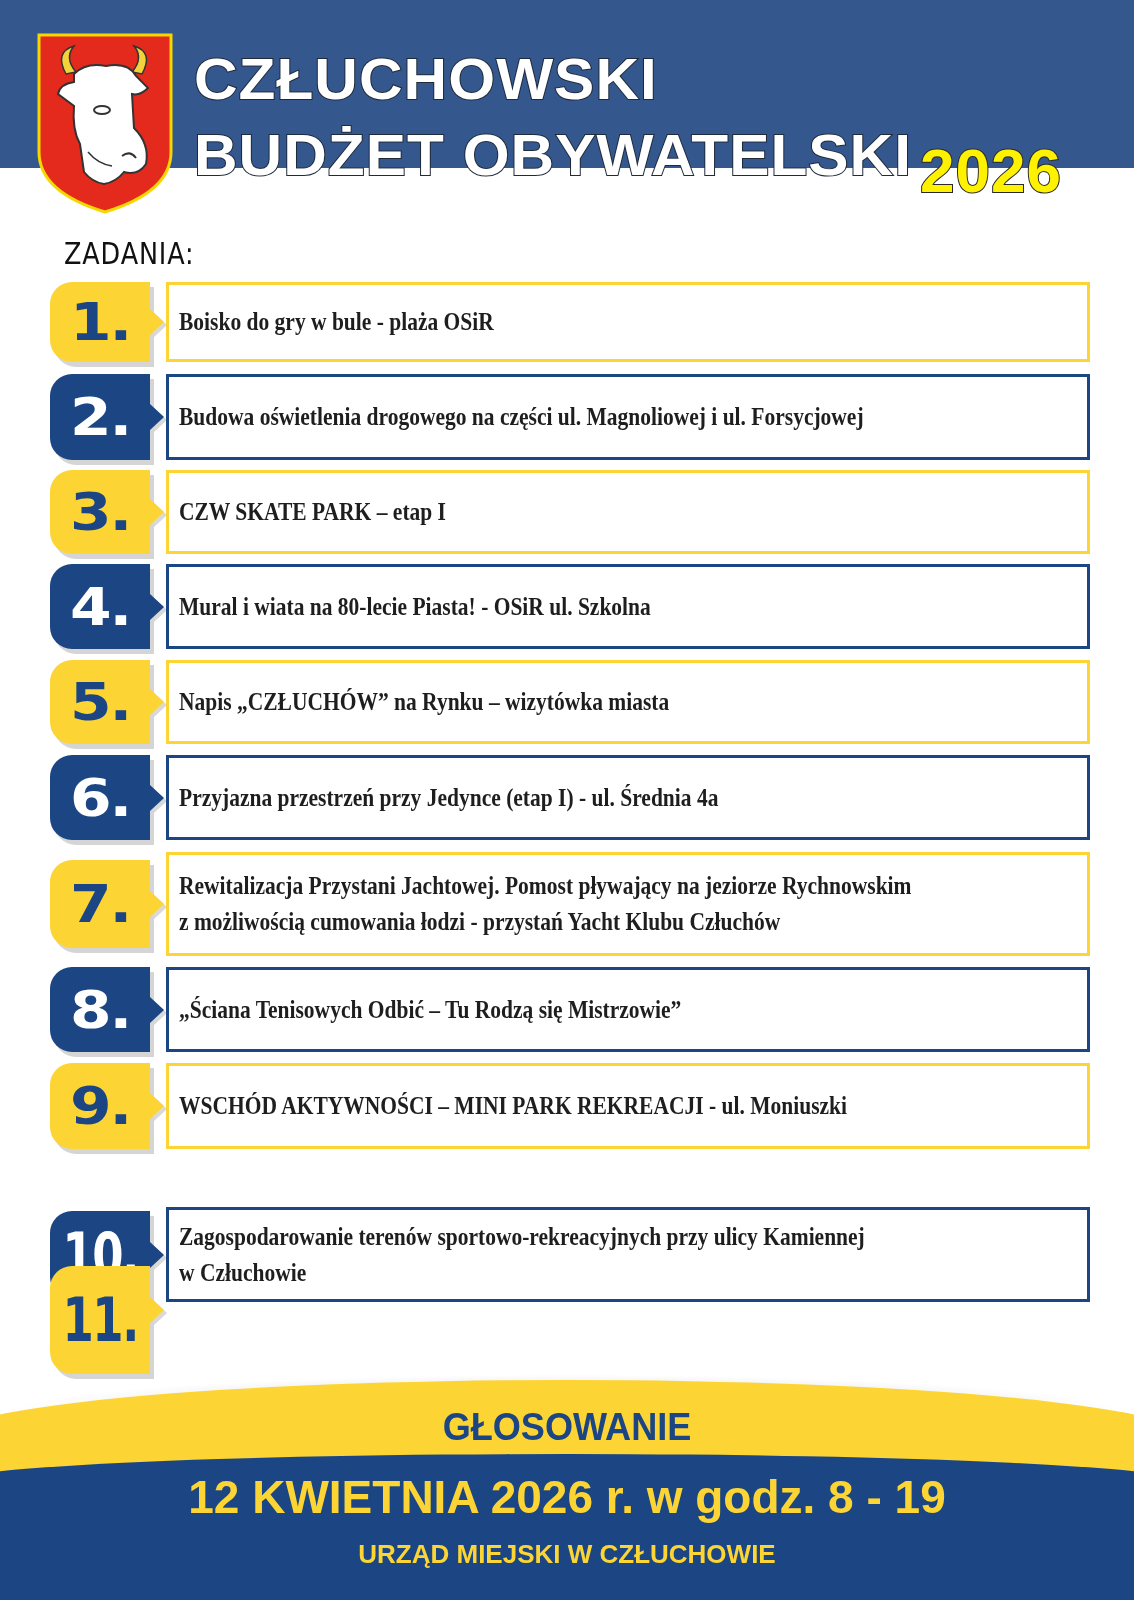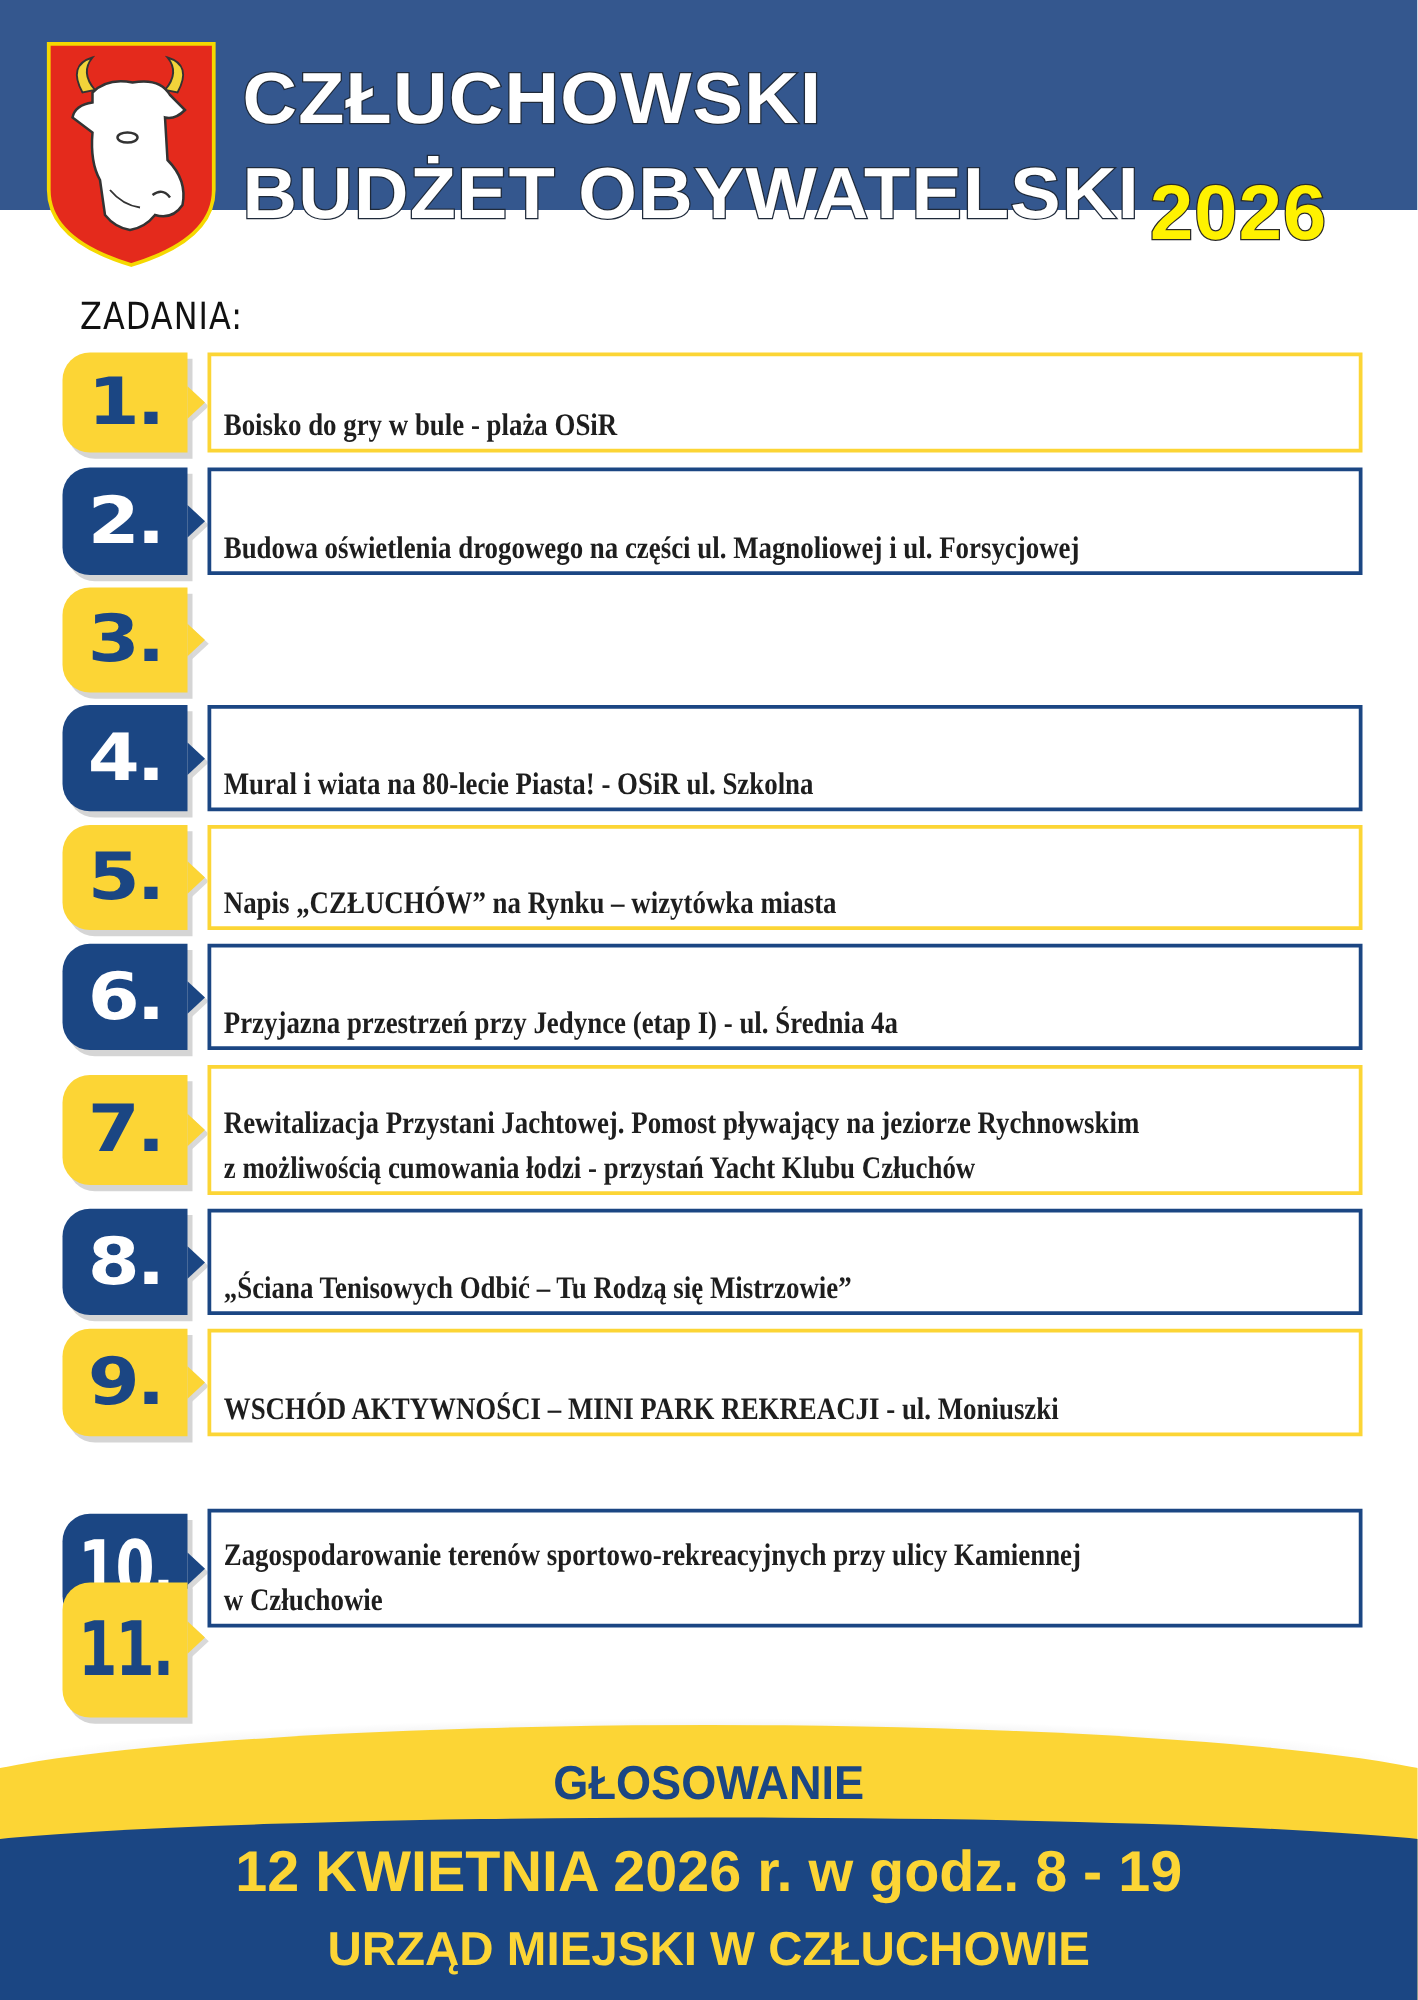--- a/index.html
+++ b/index.html
@@ -58,21 +58,21 @@
   .arrow.blue { border-left-color: #1b4683; }
   .arrow-shadow {
     position: absolute; left: 103px; top: 50%; width: 0; height: 0;
     margin-top: -10px;
     border-top: 13px solid transparent; border-bottom: 13px solid transparent;
     border-left: 14px solid #d9d9d9;
   }
   .box {
     position: absolute; left: 116px; top: 0; right: 0; bottom: 0;
     border: 3px solid; background: #ffffff;
-    display: flex; align-items: flex-end; padding-left: 10px; padding-right: 6px;
+    display: flex; align-items: center; padding-left: 10px; padding-right: 6px;
   }
   .box.yellow { border-color: #fcd535; }
   .box.blue { border-color: #1b4683; }
   .box-text {
     font-family: "Liberation Serif", serif; font-weight: 700;
     font-size: 25px; line-height: 36px; color: #1e1e1e;
     transform: scaleX(0.86); transform-origin: left center;
     white-space: nowrap;
   }
 
@@ -87,21 +87,21 @@
   .footer-blue {
     position: absolute; left: -60px; top: 1454px; width: 1254px; height: 200px;
     background: #1b4683; border-radius: 50% 50% 0 0 / 30px 30px 0 0;
   }
   .foot-text {
     position: absolute; left: 0; width: 1134px; text-align: center;
     font-weight: 700; line-height: 1;
   }
   .foot-vote { top: 1408px; font-size: 38px; color: #1b4683; transform: scaleX(0.95); }
   .foot-date { top: 1474px; font-size: 46px; color: #fcd535; }
-  .foot-place { top: 1541px; font-size: 38px; color: #fcd535; }
+  .foot-place { top: 1541px; font-size: 26px; color: #fcd535; }
 </style>
 </head>
 <body>
 
 <div class="header">
   <svg class="crest" viewBox="0 0 138 182">
     <path d="M3 3 H135 V120 Q135 160 69 180 Q3 160 3 120 Z" fill="#e42a1c" stroke="#f5d800" stroke-width="3"></path>
     <path d="M30 42 Q18 20 38 14 Q28 26 40 40 Z" fill="#f2d43a" stroke="#333" stroke-width="1.5"></path>
     <path d="M106 42 Q118 20 98 14 Q108 26 96 40 Z" fill="#f2d43a" stroke="#333" stroke-width="1.5"></path>
     <path d="M38 42 Q50 30 70 34 Q92 30 100 44 L112 56 Q104 64 96 62 L98 96 Q114 112 110 132 Q102 144 88 140 Q80 150 68 152 Q56 150 48 140 L44 112 Q36 98 38 74 L22 62 Q24 52 38 50 Z" fill="#ffffff" stroke="#333" stroke-width="2"></path>
@@ -140,20 +140,25 @@
           <div>Budowa oświetlenia drogowego na części ul. Magnoliowej i ul. Forsycjowej</div>
         </div>
       </div>
     </div>
     <div class="task" style="top: 470px; height: 84px;">
       <div class="arrow-shadow"></div>
       <div class="badge yellow" style="height: 84px; top: 0px;">
         <span class="num">3.</span>
       </div>
       <div class="arrow yellow"></div>
+      <div class="box yellow">
+        <div class="box-text">
+          <div>CZW SKATE PARK – etap I</div>
+        </div>
+      </div>
     </div>
     <div class="task" style="top: 564px; height: 85px;">
       <div class="arrow-shadow"></div>
       <div class="badge blue" style="height: 85px; top: 0px;">
         <span class="num">4.</span>
       </div>
       <div class="arrow blue"></div>
       <div class="box blue">
         <div class="box-text">
           <div>Mural i wiata na 80-lecie Piasta! - OSiR ul. Szkolna</div>

